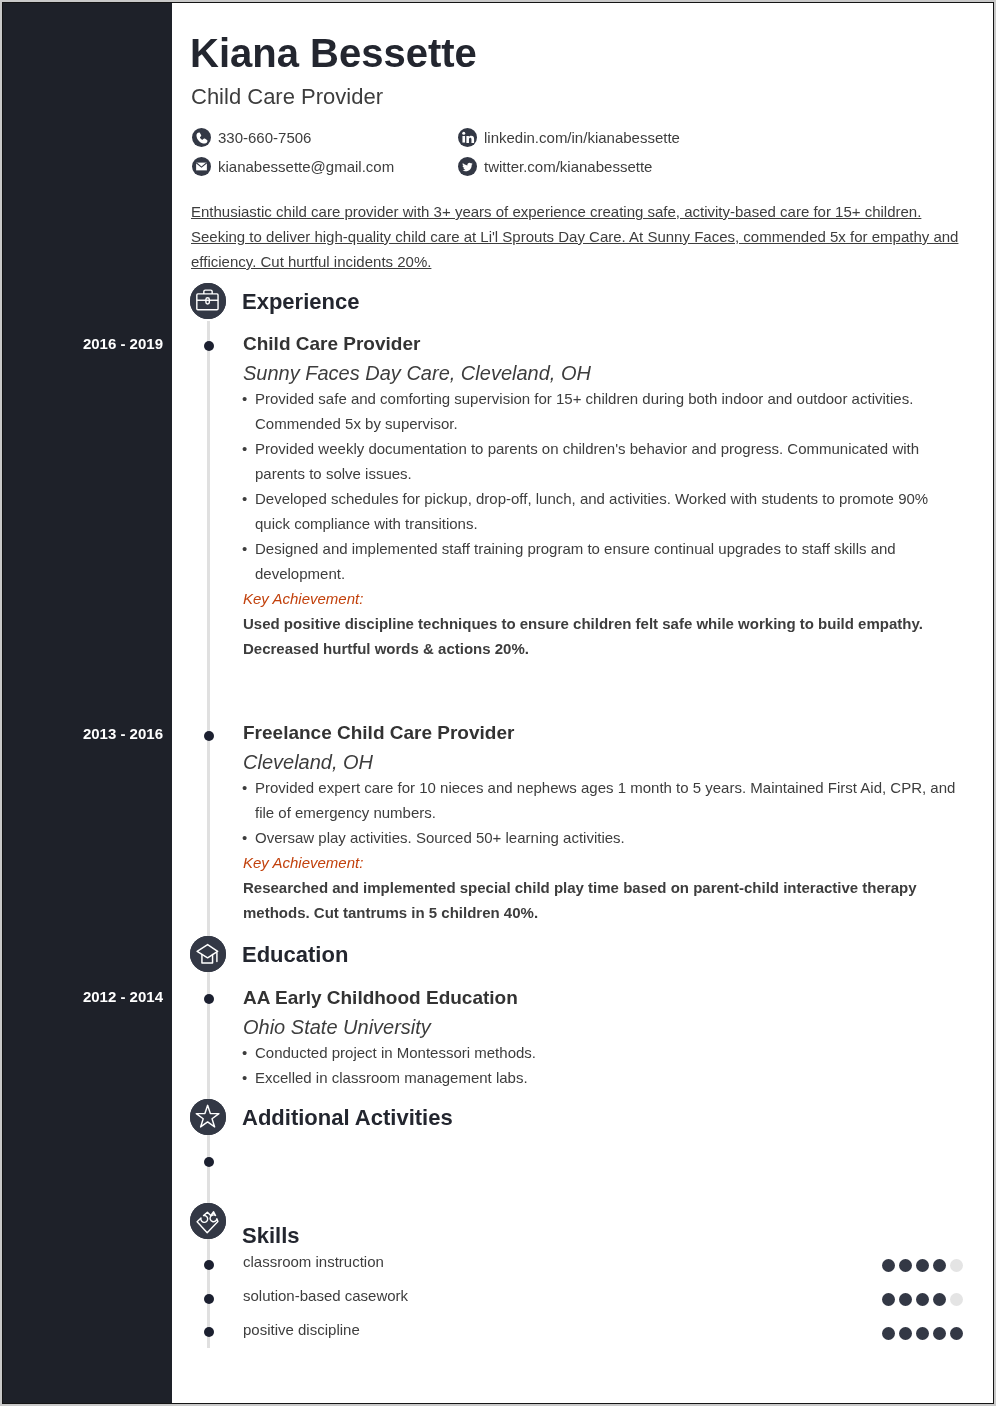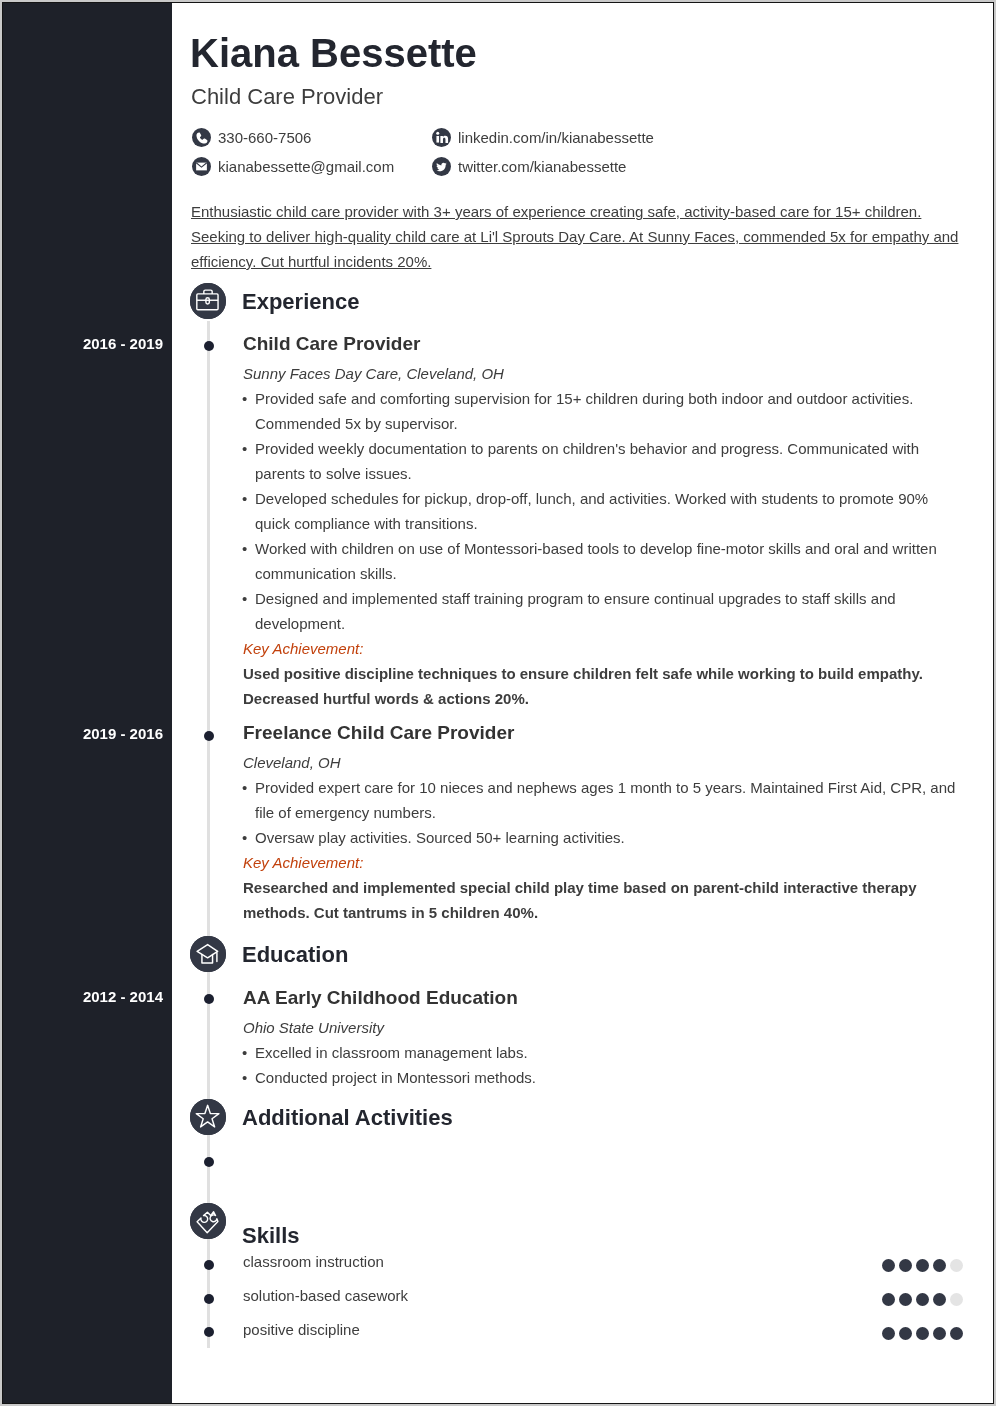--- a/index.html
+++ b/index.html
@@ -24,39 +24,39 @@
   .main { position:absolute; left:169px; top:0; right:0; bottom:0;border-radius:32px; }
 
   
   .name { position:absolute; left:18px; top:28px; font-size:40px; font-weight:bold;
           color:#23262f; line-height:44px; }
   .role { position:absolute; left:19px; top:81px; font-size:22px; color:#3d3d3d; line-height:26px; }
 
   .contacts { position:absolute; left:20px; top:125px; width:780px; }
   .crow { display:flex; margin-bottom:10px; }
   .citem { display:flex; align-items:center; }
-  .citem.c0 { width:240px; }
+  .citem.c0 { width:266px; }
   .cicon { width:19px; height:19px; flex:none; margin-right:7px; }
   .ctext { font-size:15px; color:#3d3d3d; line-height:19px; }
 
   
   .summary { position:absolute; left:19px; top:196px; width:776px;
              font-size:15px; color:#3d3d3d; line-height:25px; text-align:left;text-decoration:underline; }
 
   
   .tl-line { position:absolute; left:35px; width:3px; background:#e0e0e0; }
   .sec-icon { position:absolute; left:18px; width:36px; height:36px; border-radius:50%;
               background:#333845; }
   .sec-icon svg { display:block; }
   .sec-title { position:absolute; left:70px; font-size:22px; font-weight:bold; color:#23262f; line-height:28px; }
   .tl-dot { position:absolute; left:32px; width:10px; height:10px; border-radius:50%; background:#1c2030; }
 
   .entry { position:absolute; left:71px; width:722px; }
   .e-title { font-size:19px; font-weight:bold; color:#333333; line-height:28px; padding-bottom:3px; }
-  .e-sub { font-size:15px; font-style:italic; color:#3d3d3d; line-height:25px; }
+  .e-sub { font-size:20px; font-style:italic; color:#3d3d3d; line-height:25px; }
   .e-list { margin:0; padding:0; list-style:none; }
   .e-list li { position:relative; padding-left:12px; font-size:15px; color:#3d3d3d; line-height:25px; }
   .e-list li:before { content:"\2022"; position:absolute; left:-1px; top:0; color:#3d3d3d; font-size:15px; }
   .e-ka { font-size:15px; font-style:italic; color:#c2410c; line-height:25px; }
   .e-kat { font-size:15px; color:#3d3d3d; line-height:25px;font-weight:bold; }
 
   
   .datecol { position:absolute; right:9px; color:#ffffff; font-size:15px; font-weight:bold;
              text-align:right; white-space:nowrap; line-height:22px; }
 
@@ -66,21 +66,21 @@
   .skill-dots { position:absolute; right:0; top:8px; display:flex; gap:4px; }
   .sdot { width:13px; height:13px; border-radius:50%; background:#333845; }
   .sdot.off { background:#e4e4e4; }
 </style>
 </head>
 <body>
 
 <div class="page">
   <div class="sidebar">
     <div class="datecol" style="top:330px;">2016 - 2019</div>
-    <div class="datecol" style="top:720px;">2019 - 2016</div>
+    <div class="datecol" style="top:720px;">2013 - 2016</div>
     <div class="datecol" style="top:983px;">2012 - 2014</div>
   </div>
   <div class="main">
 
     <div class="name">Kiana Bessette</div>
     <div class="role">Child Care Provider</div>
 
     <div class="contacts">
       <div class="crow">
         <div class="citem c0">
@@ -145,21 +145,20 @@
     <div class="sec-title" style="top:285px;">Experience</div>
 
     <div class="tl-dot" style="top:338px;"></div>
     <div class="entry" style="top:327px;">
       <div class="e-title">Child Care Provider</div>
       <div class="e-sub">Sunny Faces Day Care, Cleveland, OH</div>
       <ul class="e-list">
         <li>Provided safe and comforting supervision for 15+ children during both indoor and outdoor activities. Commended 5x by supervisor.</li>
         <li>Provided weekly documentation to parents on children's behavior and progress. Communicated with parents to solve issues.</li>
         <li>Developed schedules for pickup, drop-off, lunch, and activities. Worked with students to promote 90% quick compliance with transitions.</li>
-        <li>Worked with children on use of Montessori-based tools to develop fine-motor skills and oral and written communication skills.</li>
         <li>Designed and implemented staff training program to ensure continual upgrades to staff skills and development.</li>
       </ul>
       <div class="e-ka">Key Achievement:</div>
       <div class="e-kat">Used positive discipline techniques to ensure children felt safe while working to build empathy. Decreased hurtful words &amp; actions 20%.</div>
     </div>
 
     <div class="tl-dot" style="top:728px;"></div>
     <div class="entry" style="top:716px;">
       <div class="e-title">Freelance Child Care Provider</div>
       <div class="e-sub">Cleveland, OH</div>
@@ -181,22 +180,22 @@
         </g>
       </svg>
     </div>
     <div class="sec-title" style="top:938px;">Education</div>
 
     <div class="tl-dot" style="top:991px;"></div>
     <div class="entry" style="top:981px;">
       <div class="e-title">AA Early Childhood Education</div>
       <div class="e-sub">Ohio State University</div>
       <ul class="e-list">
+        <li>Conducted project in Montessori methods.</li>
         <li>Excelled in classroom management labs.</li>
-        <li>Conducted project in Montessori methods.</li>
       </ul>
     </div>
 
     <div class="sec-icon" style="top:1096px;">
       <svg viewBox="0 0 38 38" width="36" height="36">
         <circle cx="19" cy="19" r="19" fill="#333845"></circle>
         <path d="M18.60 6.70 L21.48 15.34 L30.58 15.41 L23.26 20.81 L26.01 29.49 L18.60 24.20 L11.19 29.49 L13.94 20.81 L6.62 15.41 L15.72 15.34 Z" fill="none" stroke="#ffffff" stroke-width="1.5" stroke-linejoin="round"></path>
       </svg>
     </div>
     <div class="sec-title" style="top:1101px;">Additional Activities</div>

